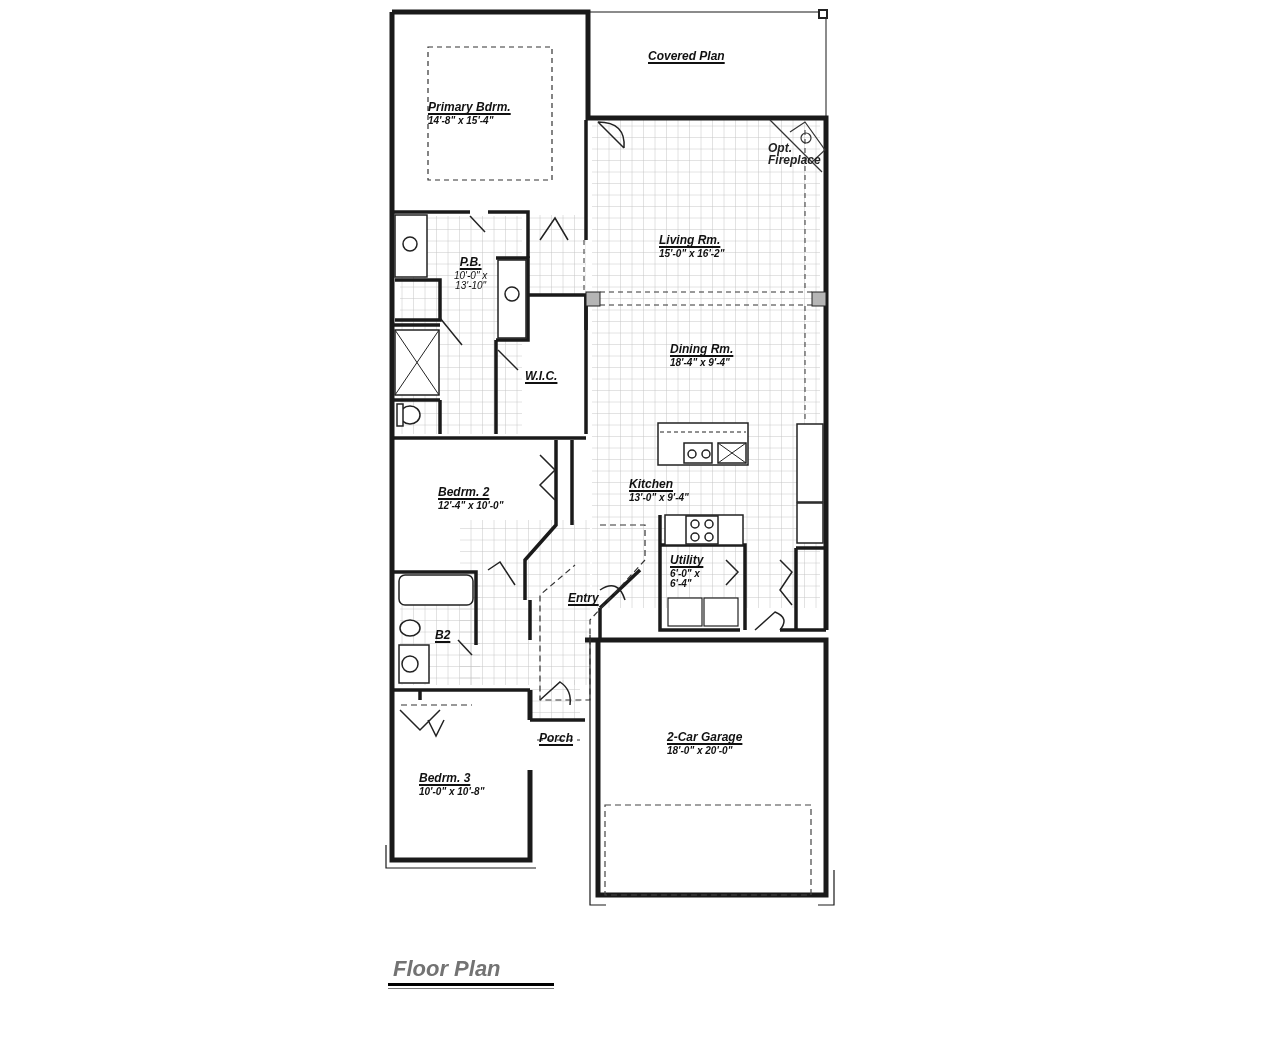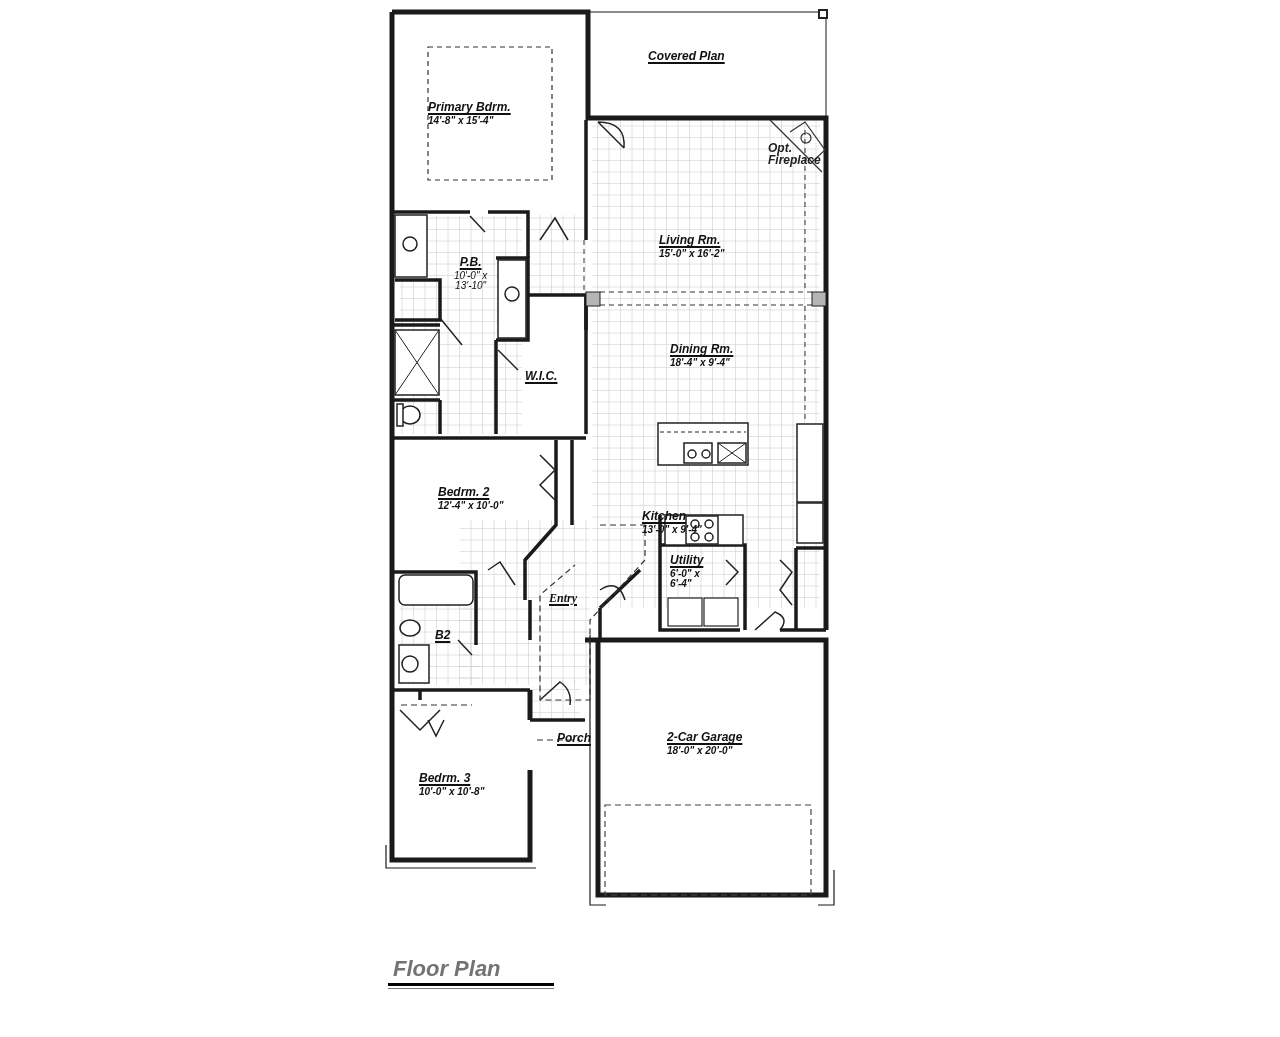--- a/index.html
+++ b/index.html
@@ -194,45 +194,45 @@
 
 <div class="lbl" style="left:525px;top:370px;">
   <div class="name">W.I.C.</div>
 </div>
 
 <div class="lbl" style="left:670px;top:343px;">
   <div class="name">Dining Rm.</div>
   <div class="dim">18'-4" x 9'-4"</div>
 </div>
 
-<div class="lbl" style="left:642px;top:478px;margin-top:32px;">
+<div class="lbl" style="left:629px;top:478px;">
   <div class="name">Kitchen</div>
   <div class="dim">13'-0" x 9'-4"</div>
 </div>
 
 <div class="lbl" style="left:438px;top:486px;">
   <div class="name">Bedrm. 2</div>
   <div class="dim">12'-4" x 10'-0"</div>
 </div>
 
 <div class="lbl" style="left:670px;top:554px;">
   <div class="name">Utility</div>
   <div class="dim">6'-0" x</div>
   <div class="dim" style="margin-top:0;">6'-4"</div>
 </div>
 
-<div class="lbl" style="left:549px;top:592px;font-family:Liberation Serif, serif;">
+<div class="lbl" style="left:568px;top:592px;">
   <div class="name">Entry</div>
 </div>
 
 <div class="lbl" style="left:435px;top:629px;">
   <div class="name">B2</div>
 </div>
 
-<div class="lbl" style="left:557px;top:732px;text-align:right;">
+<div class="lbl" style="left:539px;top:732px;text-align:right;">
   <div class="name">Porch</div>
 </div>
 
 <div class="lbl" style="left:667px;top:731px;">
   <div class="name">2-Car Garage</div>
   <div class="dim">18'-0" x 20'-0"</div>
 </div>
 
 <div class="lbl" style="left:419px;top:772px;">
   <div class="name">Bedrm. 3</div>

